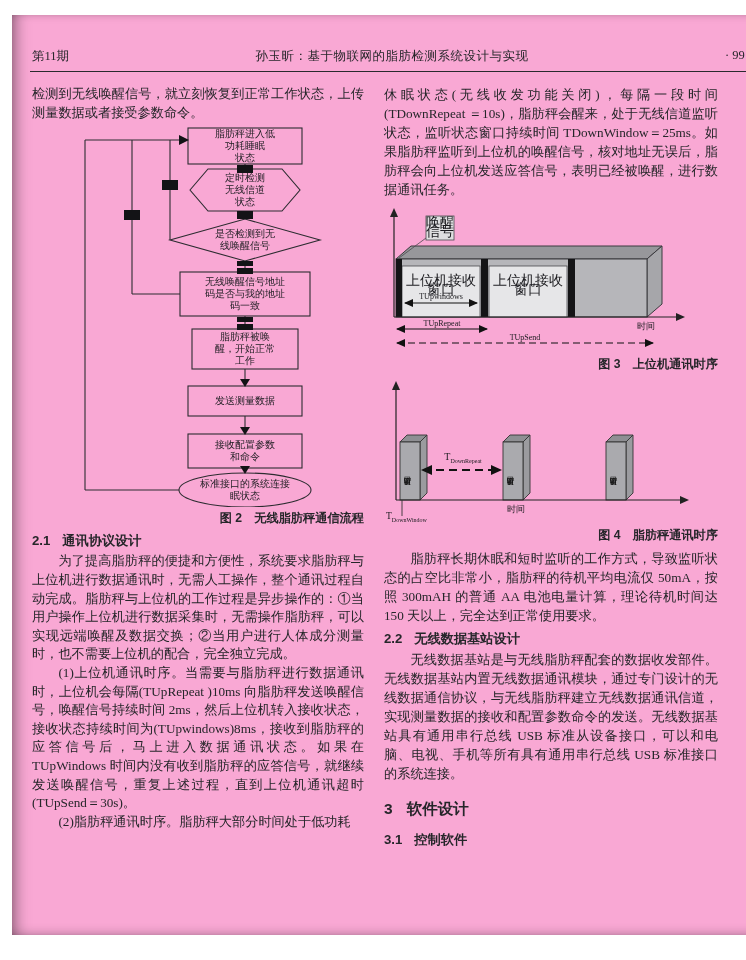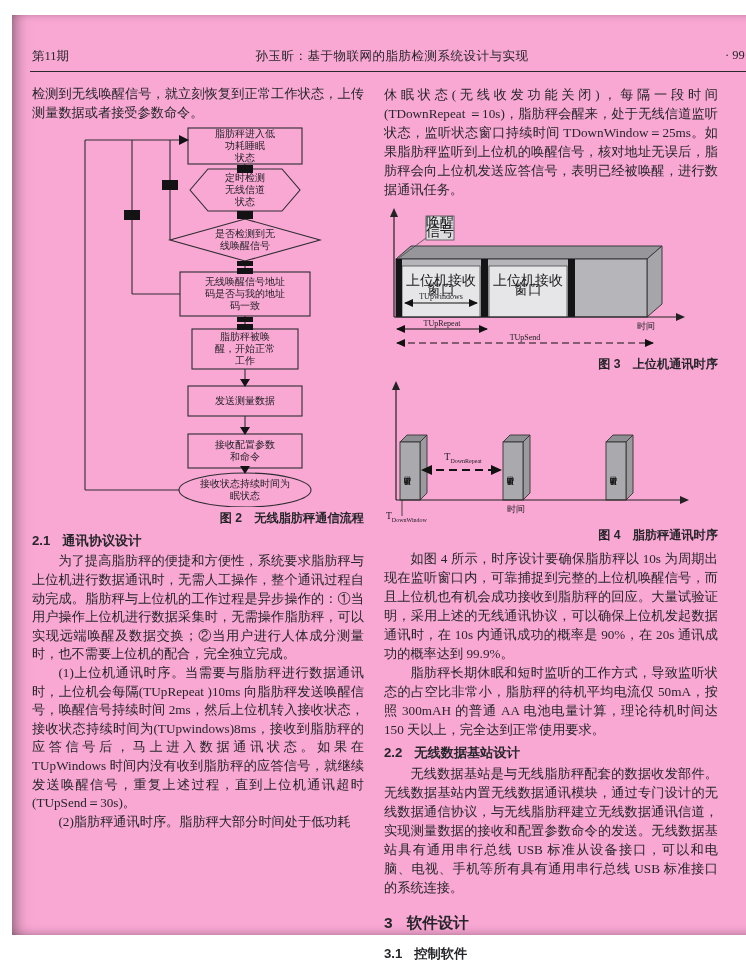--- a/index.html
+++ b/index.html
@@ -112,21 +112,21 @@
 线唤醒信号</div>
       <div class="fcnode" style="left:148px;top:148px;width:130px;height:44px">无线唤醒信号地址
 码是否与我的地址
 码一致</div>
       <div class="fcnode" style="left:160px;top:205px;width:106px;height:40px">脂肪秤被唤
 醒，开始正常
 工作</div>
       <div class="fcnode" style="left:156px;top:262px;width:114px;height:30px">发送测量数据</div>
       <div class="fcnode" style="left:156px;top:310px;width:114px;height:34px">接收配置参数
 和命令</div>
-      <div class="fcnode" style="left:147px;top:349px;width:132px;height:34px">接收状态持续时间为
+      <div class="fcnode" style="left:147px;top:349px;width:132px;height:34px">标准接口的系统连接
 眠状态</div>
     </div>
     <p class="figcap" style="margin-left:-60px">图 2　无线脂肪秤通信流程</p>
 
     <p class="sechead"><span class="num">2.1</span><span>通讯协议设计</span></p>
     <p class="indent">为了提高脂肪秤的便捷和方便性，系统要求脂肪秤与上位机进行数据通讯时，无需人工操作，整个通讯过程自动完成。脂肪秤与上位机的工作过程是异步操作的：①当用户操作上位机进行数据采集时，无需操作脂肪秤，可以实现远端唤醒及数据交换；②当用户进行人体成分测量时，也不需要上位机的配合，完全独立完成。</p>
     <p class="indent">(1)上位机通讯时序。当需要与脂肪秤进行数据通讯时，上位机会每隔(TUpRepeat )10ms 向脂肪秤发送唤醒信号，唤醒信号持续时间 2ms，然后上位机转入接收状态，接收状态持续时间为(TUpwindows)8ms，接收到脂肪秤的应答信号后，马上进入数据通讯状态。如果在 TUpWindows 时间内没有收到脂肪秤的应答信号，就继续发送唤醒信号，重复上述过程，直到上位机通讯超时(TUpSend＝30s)。</p>
     <p class="indent">(2)脂肪秤通讯时序。脂肪秤大部分时间处于低功耗</p>
   </div>
 
@@ -206,21 +206,20 @@
       </svg>
       <div class="vlabel" style="left:19px;top:68px;height:50px">监听窗口</div>
       <div class="vlabel" style="left:122px;top:68px;height:50px">监听窗口</div>
       <div class="vlabel" style="left:225px;top:68px;height:50px">监听窗口</div>
       <div class="flabel" style="left:44px;top:74px;width:70px;font-size:10px"><span>T</span><sub>DownRepeat</sub></div>
       <div class="flabel" style="left:2px;top:134px;width:70px;font-size:9.5px;text-align:left"><span>T</span><sub>DownWindow</sub></div>
       <div class="flabel axis-cn" style="left:110px;top:127px;width:44px">时间</div>
     </div>
     <p class="figcap">图 4　脂肪秤通讯时序</p>
 
-    <p class="indent">如图 4 所示，时序设计要确保脂肪秤以 10s 为周期出现在监听窗口内，可靠捕捉到完整的上位机唤醒信号，而且上位机也有机会成功接收到脂肪秤的回应。大量试验证明，采用上述的无线通讯协议，可以确保上位机发起数据通讯时，在 10s 内通讯成功的概率是 90%，在 20s 通讯成功的概率达到 99.9%。</p>
     <p class="indent">脂肪秤长期休眠和短时监听的工作方式，导致监听状态的占空比非常小，脂肪秤的待机平均电流仅 50mA，按照 300mAH 的普通 AA 电池电量计算，理论待机时间达 150 天以上，完全达到正常使用要求。</p>
     <p class="sechead"><span class="num">2.2</span><span>无线数据基站设计</span></p>
     <p class="indent">无线数据基站是与无线脂肪秤配套的数据收发部件。无线数据基站内置无线数据通讯模块，通过专门设计的无线数据通信协议，与无线脂肪秤建立无线数据通讯信道，实现测量数据的接收和配置参数命令的发送。无线数据基站具有通用串行总线 USB 标准从设备接口，可以和电脑、电视、手机等所有具有通用串行总线 USB 标准接口的系统连接。</p>
     <p class="bighead"><span class="num">3</span><span>软件设计</span></p>
     <p class="sechead"><span class="num">3.1</span><span>控制软件</span></p>
 
   </div>
 
 </div>
 

